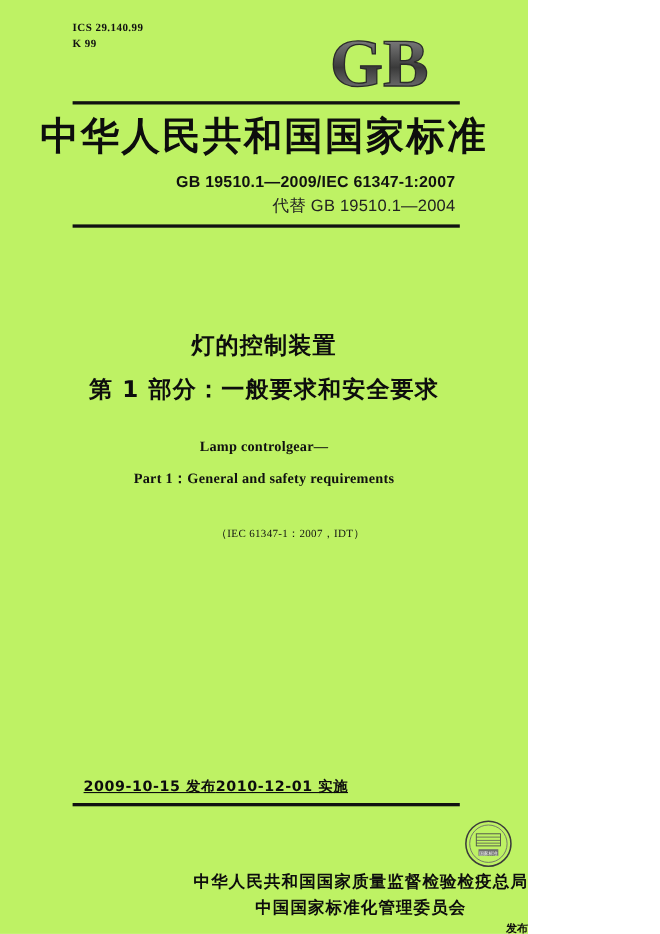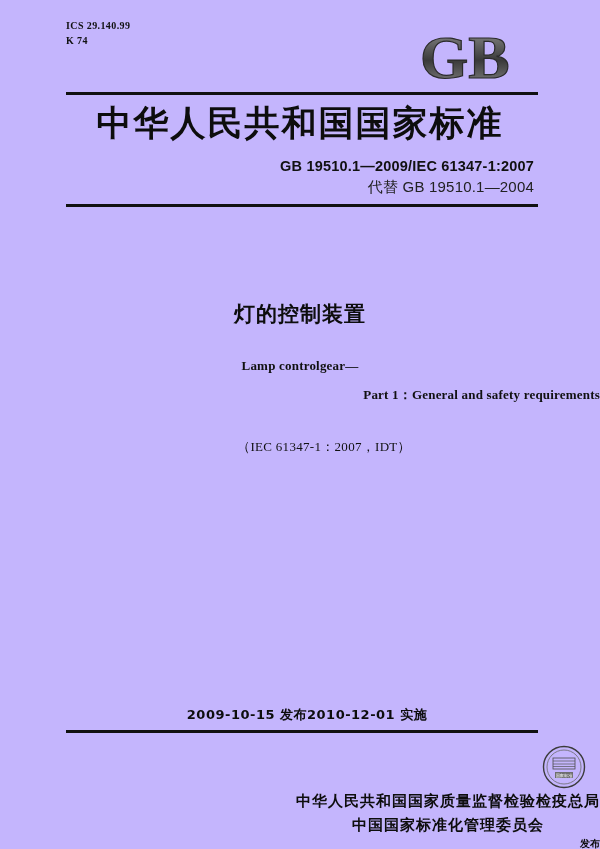--- a/index.html
+++ b/index.html
@@ -6,23 +6,23 @@
     margin: 0;
     padding: 0;
     background: #ffffff;
   }
   body {
     font-family: "Liberation Serif", serif;
     color: #1a1a1a;
   }
   .page {
     position: relative;
-    width: 600px;
+    width: 480px;
     height: 849px;
-    background: #c4b5fd;
+    background: #bef264;
     overflow: hidden;
     box-sizing: border-box;
   }
 
   
   .ics-block {
     position: absolute;
     left: 66px;
     top: 18px;
     font-family: "Liberation Serif", serif;
@@ -130,44 +130,44 @@
     color: #111;
     letter-spacing: 0.2px;
   }
   .doc-title .en2 {
     margin-top: 12px;
     font-family: "Liberation Serif", serif;
     font-size: 13px;
     font-weight: bold;
     color: #111;
     letter-spacing: 0.2px;
-    text-align: right;
   }
   .doc-title .idt {
     margin-top: 34px;
     font-family: "Liberation Serif", serif;
-    font-size: 13px;
+    font-size: 10px;
     color: #111;
     letter-spacing: 0.3px;
     padding-left: 48px;
   }
 
   
   .date-row {
     position: absolute;
     left: 76px;
     right: 62px;
     top: 706px;
     display: flex;
-    justify-content: center;
+    justify-content: flex-start;
     font-family: "DejaVu Sans", sans-serif;
     font-size: 13px;
     font-weight: bold;
     color: #0d0d0d;
     letter-spacing: 0.5px;
+    text-decoration: underline;
   }
   .rule-dates {
     position: absolute;
     left: 66px;
     right: 62px;
     top: 730px;
     height: 2.5px;
     background: #111;
   }
 
@@ -207,21 +207,21 @@
     padding-bottom: 2px;
   }
 </style>
 </head>
 <body>
 
 <div class="page">
 
   <div class="ics-block">
     <div>ICS 29.140.99</div>
-    <div>K 74</div>
+    <div>K 99</div>
   </div>
 
   <div class="gb-logo">
     <svg width="120" height="62" viewBox="0 0 120 62" xmlns="http://www.w3.org/2000/svg">
       <defs>
         <linearGradient id="gbgrad" x1="0" y1="0" x2="0" y2="1">
           <stop offset="0%" stop-color="#9a9a9a"></stop>
           <stop offset="35%" stop-color="#5d5d5d"></stop>
           <stop offset="55%" stop-color="#3a3a3a"></stop>
           <stop offset="100%" stop-color="#8d8d8d"></stop>
@@ -237,20 +237,21 @@
 
   <div class="std-no">
     <div class="main">GB 19510.1—2009/IEC 61347-1:2007</div>
     <div class="replaces">代替 GB 19510.1—2004</div>
   </div>
 
   <div class="rule-bottom"></div>
 
   <div class="doc-title">
     <div class="line1">灯的控制装置</div>
+    <div class="line2">第 1 部分：一般要求和安全要求</div>
     <div class="en1">Lamp controlgear—</div>
     <div class="en2">Part 1：General and safety requirements</div>
     <div class="idt">（IEC 61347-1：2007，IDT）</div>
   </div>
 
   <div class="date-row">
     <div>2009-10-15 发布</div>
     <div>2010-12-01 实施</div>
   </div>
 

